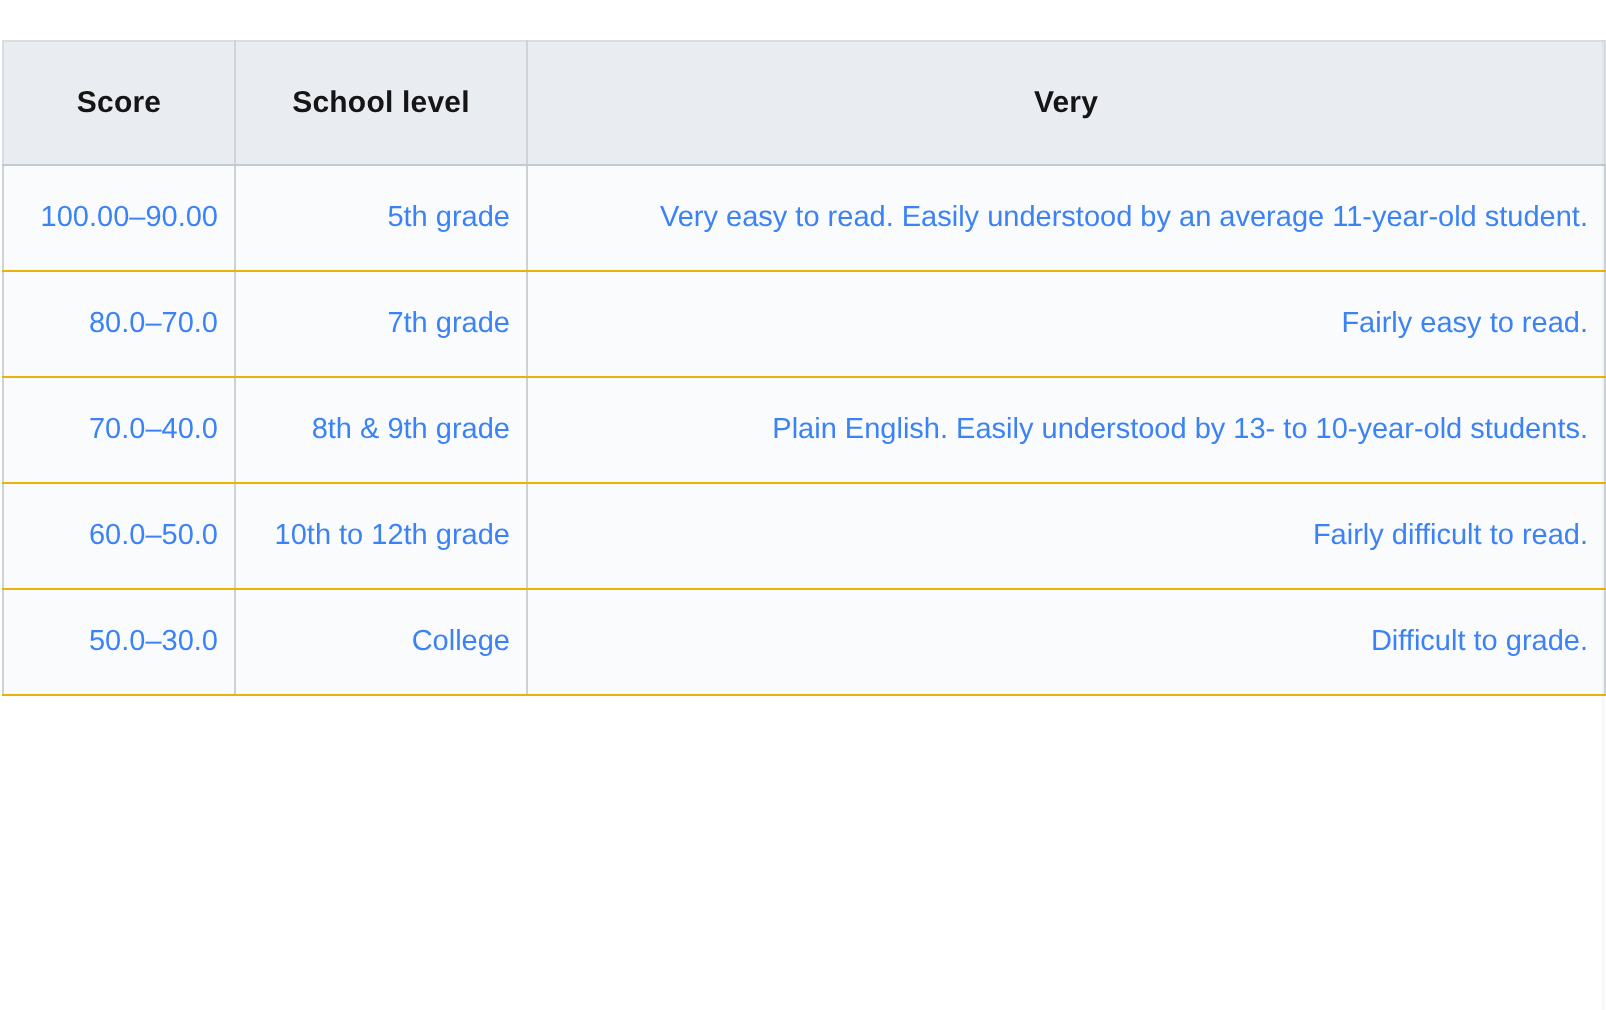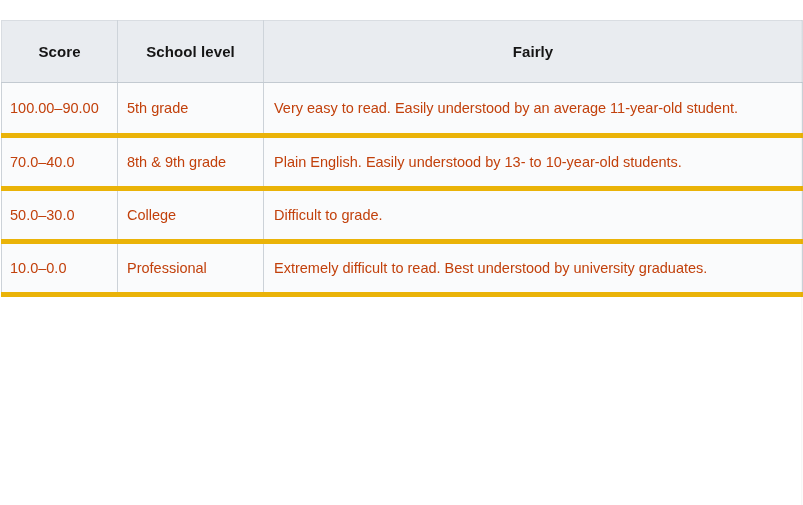--- a/index.html
+++ b/index.html
@@ -54,28 +54,28 @@
   thead th:first-child {
     border-left: 1px solid #d9dde2;
   }
   thead th:last-child {
     border-right: 1px solid #d9dde2;
   }
 
   tbody td {
     height: 53px;
     font-size: 14.5px;
-    color: #c2410c;
+    color: #3b82f6;
     background: #fafbfc;
-    text-align: left;
+    text-align: right;
     vertical-align: middle;
     padding: 0 8px;
     box-sizing: border-box;
     border-right: 1px solid #ccd2d8;
-    border-bottom: 5px solid #eab308;
+    border-bottom: 1px solid #eab308;
     white-space: nowrap;
     overflow: hidden;
   }
   tbody td:first-child {
     border-left: 1px solid #ccd2d8;
     padding-left: 8px;
   }
   tbody td:last-child {
     border-right: 1px solid #ccd2d8;
   }
@@ -114,42 +114,47 @@
   <table class="readability-table">
     <colgroup>
       <col class="col-score">
       <col class="col-level">
       <col class="col-notes">
     </colgroup>
     <thead>
       <tr>
         <th>Score</th>
         <th>School level</th>
-        <th>Fairly</th>
+        <th>Very</th>
       </tr>
     </thead>
     <tbody>
       <tr>
         <td class="cell-score">100.00–90.00</td>
         <td class="cell-level">5th grade</td>
         <td class="cell-notes">Very easy to read. Easily understood by an average 11-year-old student.</td>
       </tr>
       <tr>
+        <td class="cell-score">80.0–70.0</td>
+        <td class="cell-level">7th grade</td>
+        <td class="cell-notes">Fairly easy to read.</td>
+      </tr>
+      <tr>
         <td class="cell-score">70.0–40.0</td>
         <td class="cell-level">8th &amp; 9th grade</td>
         <td class="cell-notes">Plain English. Easily understood by 13- to 10-year-old students.</td>
       </tr>
       <tr>
+        <td class="cell-score">60.0–50.0</td>
+        <td class="cell-level">10th to 12th grade</td>
+        <td class="cell-notes">Fairly difficult to read.</td>
+      </tr>
+      <tr>
         <td class="cell-score">50.0–30.0</td>
         <td class="cell-level">College</td>
         <td class="cell-notes">Difficult to grade.</td>
-      </tr>
-      <tr>
-        <td class="cell-score">10.0–0.0</td>
-        <td class="cell-level">Professional</td>
-        <td class="cell-notes">Extremely difficult to read. Best understood by university graduates.</td>
       </tr>
     </tbody>
   </table>
 
   <div class="edge-shadow-right"></div>
   <div class="edge-shadow-bottom"></div>
 </div>
 
 </body></html>

